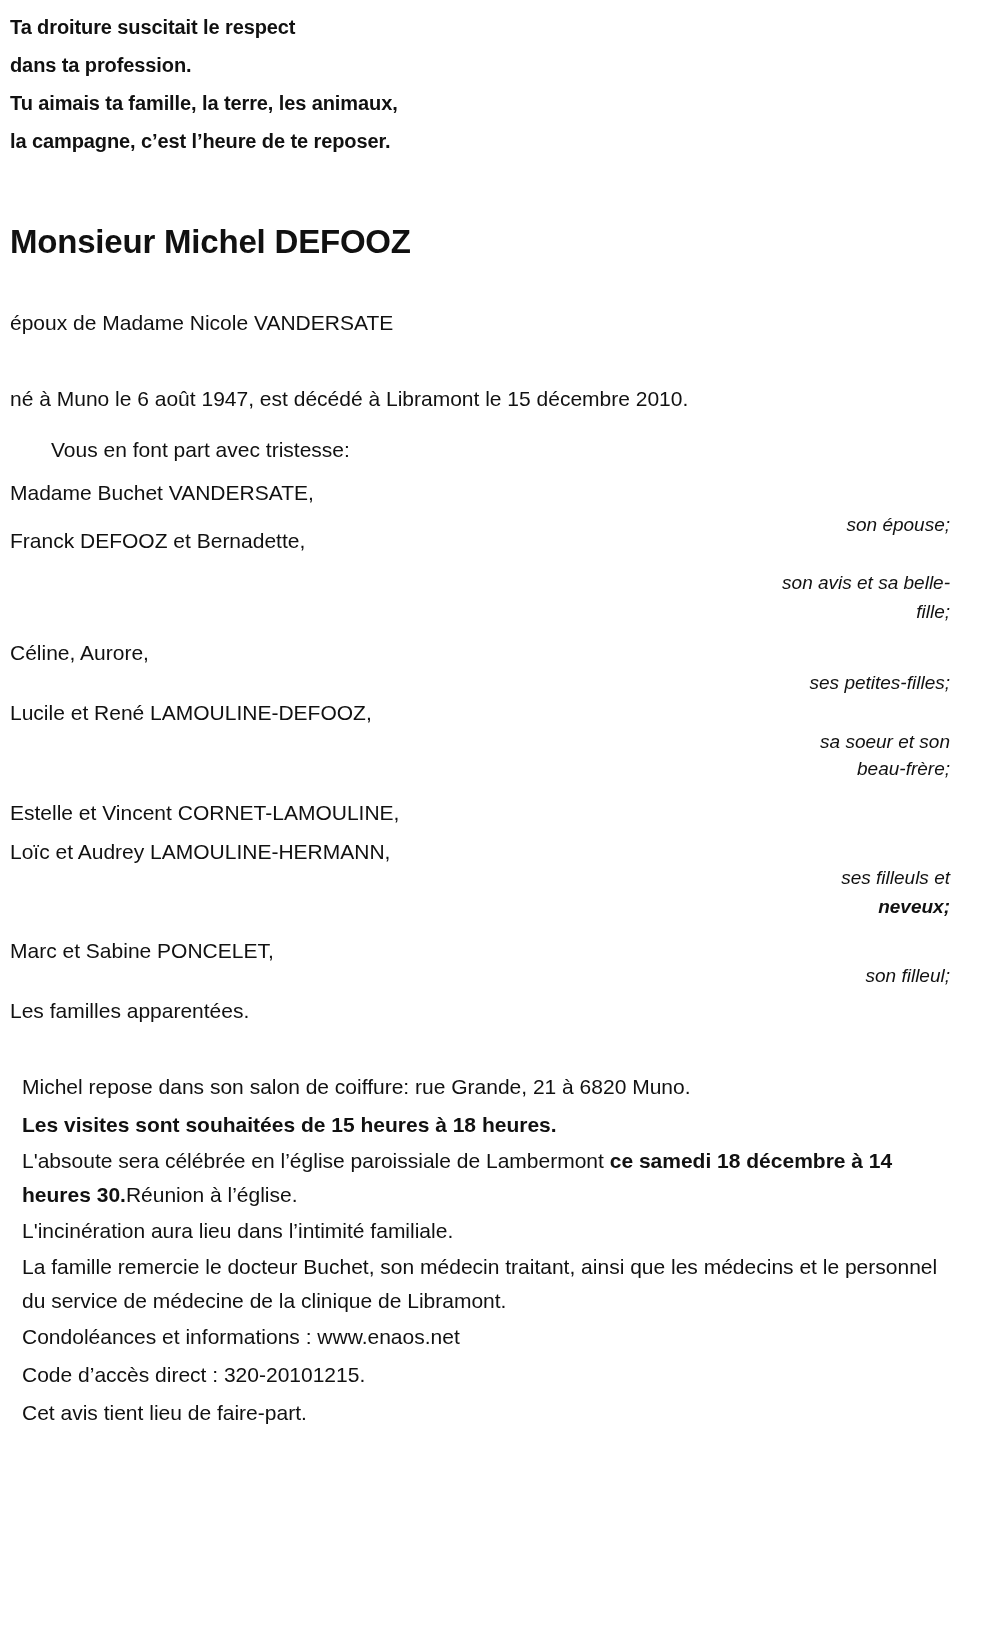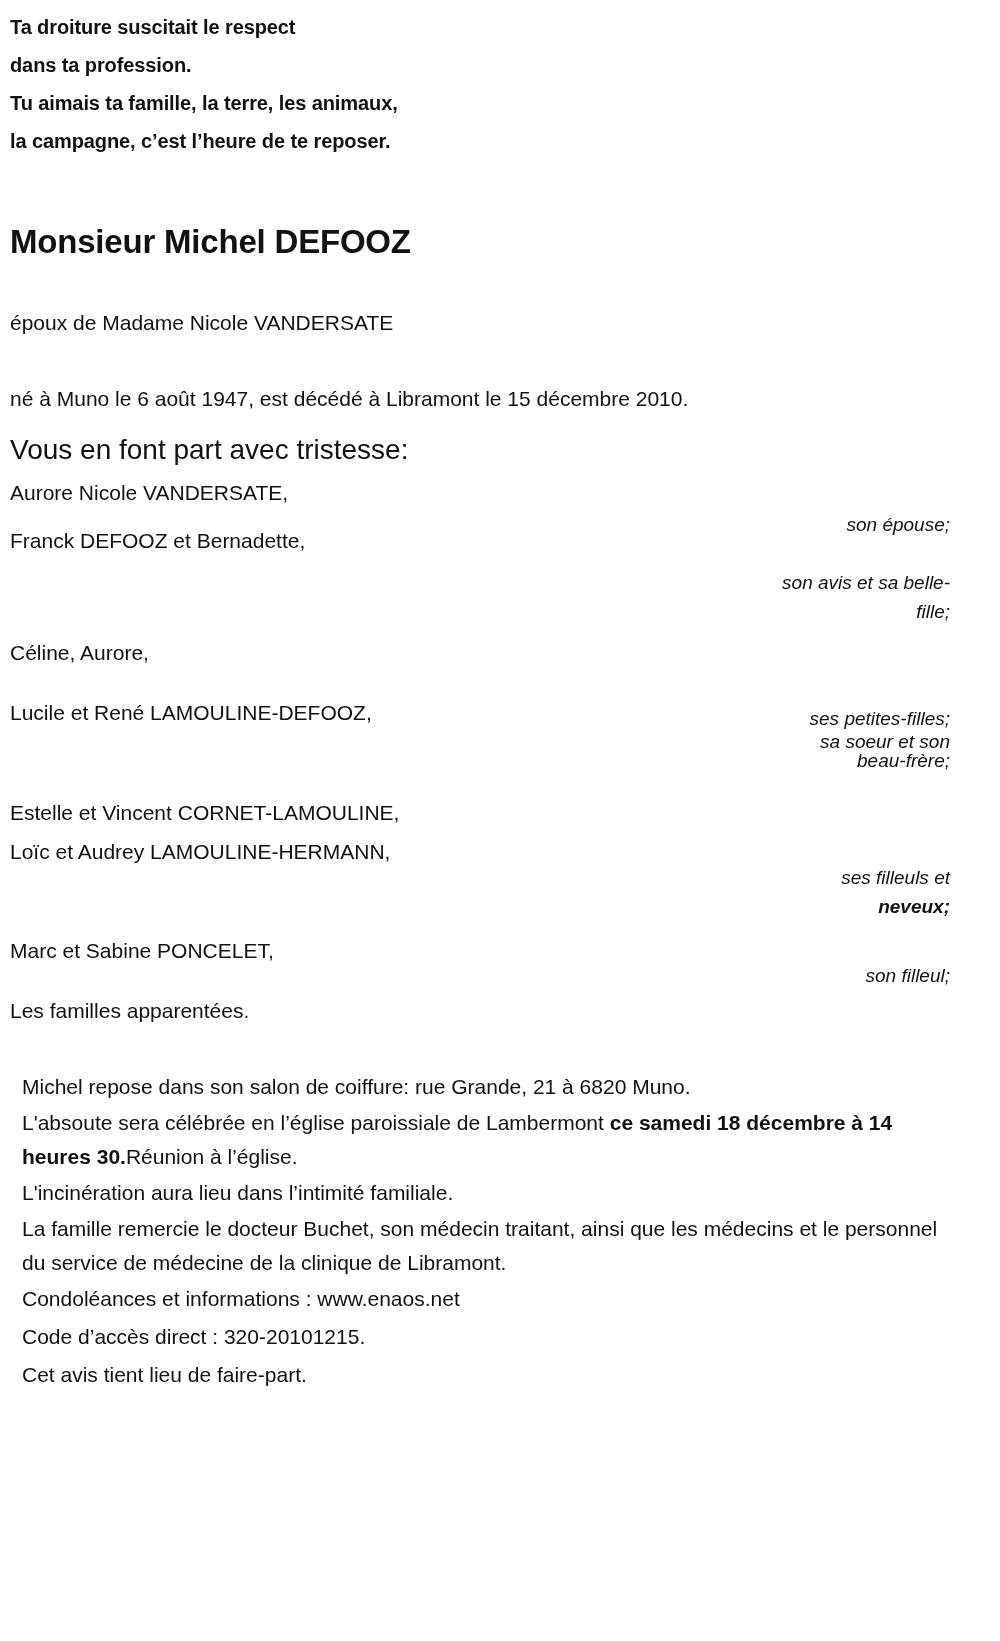--- a/index.html
+++ b/index.html
@@ -67,23 +67,24 @@
   .bio-line {
     top: 384px;
     font-size: 21px;
     line-height: 30px;
     white-space: nowrap;
   }
 
   
   .announce-intro {
     top: 435px;
-    font-size: 28px;
+    font-size: 21px;
     line-height: 30px;
     white-space: nowrap;
+    margin-left: 41px;
   }
 
   
   .family {
     position: absolute;
     left: 0;
     top: 478px;
     width: 1000px;
     height: 560px;
   }
@@ -141,42 +142,43 @@
 
   <div class="blk name-title">Monsieur Michel DEFOOZ</div>
 
   <div class="blk spouse-line">époux de Madame Nicole VANDERSATE</div>
 
   <div class="blk bio-line">né à Muno le 6 août 1947, est décédé à Libramont le 15 décembre 2010.</div>
 
   <div class="blk announce-intro">Vous en font part avec tristesse:</div>
 
   <div class="family">
-    <div class="fam-name" style="top: 0px;">Aurore Nicole VANDERSATE,</div>
+    <div class="fam-name" style="top: 0px;">Madame Buchet VANDERSATE,</div>
     <div class="fam-name" style="top: 48px;">Franck DEFOOZ et Bernadette,</div>
     <div class="fam-name" style="top: 160px;">Céline, Aurore,</div>
     <div class="fam-name" style="top: 220px;">Lucile et René LAMOULINE-DEFOOZ,</div>
     <div class="fam-name" style="top: 320px;">Estelle et Vincent CORNET-LAMOULINE,</div>
     <div class="fam-name" style="top: 359px;">Loïc et Audrey LAMOULINE-HERMANN,</div>
     <div class="fam-name" style="top: 458px;">Marc et Sabine PONCELET,</div>
     <div class="fam-name" style="top: 518px;">Les familles apparentées.</div>
 
     <div class="fam-rel" style="top: 32px;">son épouse;</div>
     <div class="fam-rel" style="top: 90px;">son avis et sa belle-</div>
     <div class="fam-rel" style="top: 119px;">fille;</div>
-    <div class="fam-rel" style="top: 190px; margin-top: 36px;">ses petites-filles;</div>
+    <div class="fam-rel" style="top: 190px;">ses petites-filles;</div>
     <div class="fam-rel" style="top: 249px;">sa soeur et son</div>
-    <div class="fam-rel" style="top: 268px;">beau-frère;</div>
+    <div class="fam-rel" style="top: 276px;">beau-frère;</div>
     <div class="fam-rel" style="top: 385px;">ses filleuls et</div>
     <div class="fam-rel" style="top: 414px; font-weight: bold;">neveux;</div>
     <div class="fam-rel" style="top: 483px;">son filleul;</div>
   </div>
 
   <div class="closing">
     <p>Michel repose dans son salon de coiffure: rue Grande, 21 à 6820 Muno.</p>
+    <p class="bold">Les visites sont souhaitées de 15 heures à 18 heures.</p>
     <p class="wrap"><span>L'absoute sera célébrée en l’église paroissiale de Lambermont </span><b>ce samedi 18 décembre à 14 heures 30.</b><span>Réunion à l’église.</span></p>
     <p>L'incinération aura lieu dans l’intimité familiale.</p>
     <p class="wrap">La famille remercie le docteur Buchet, son médecin traitant, ainsi que les médecins et le personnel du service de médecine de la clinique de Libramont.</p>
     <p>Condoléances et informations : www.enaos.net</p>
     <p>Code d’accès direct : 320-20101215.</p>
     <p>Cet avis tient lieu de faire-part.</p>
   </div>
 
 </div>
 

